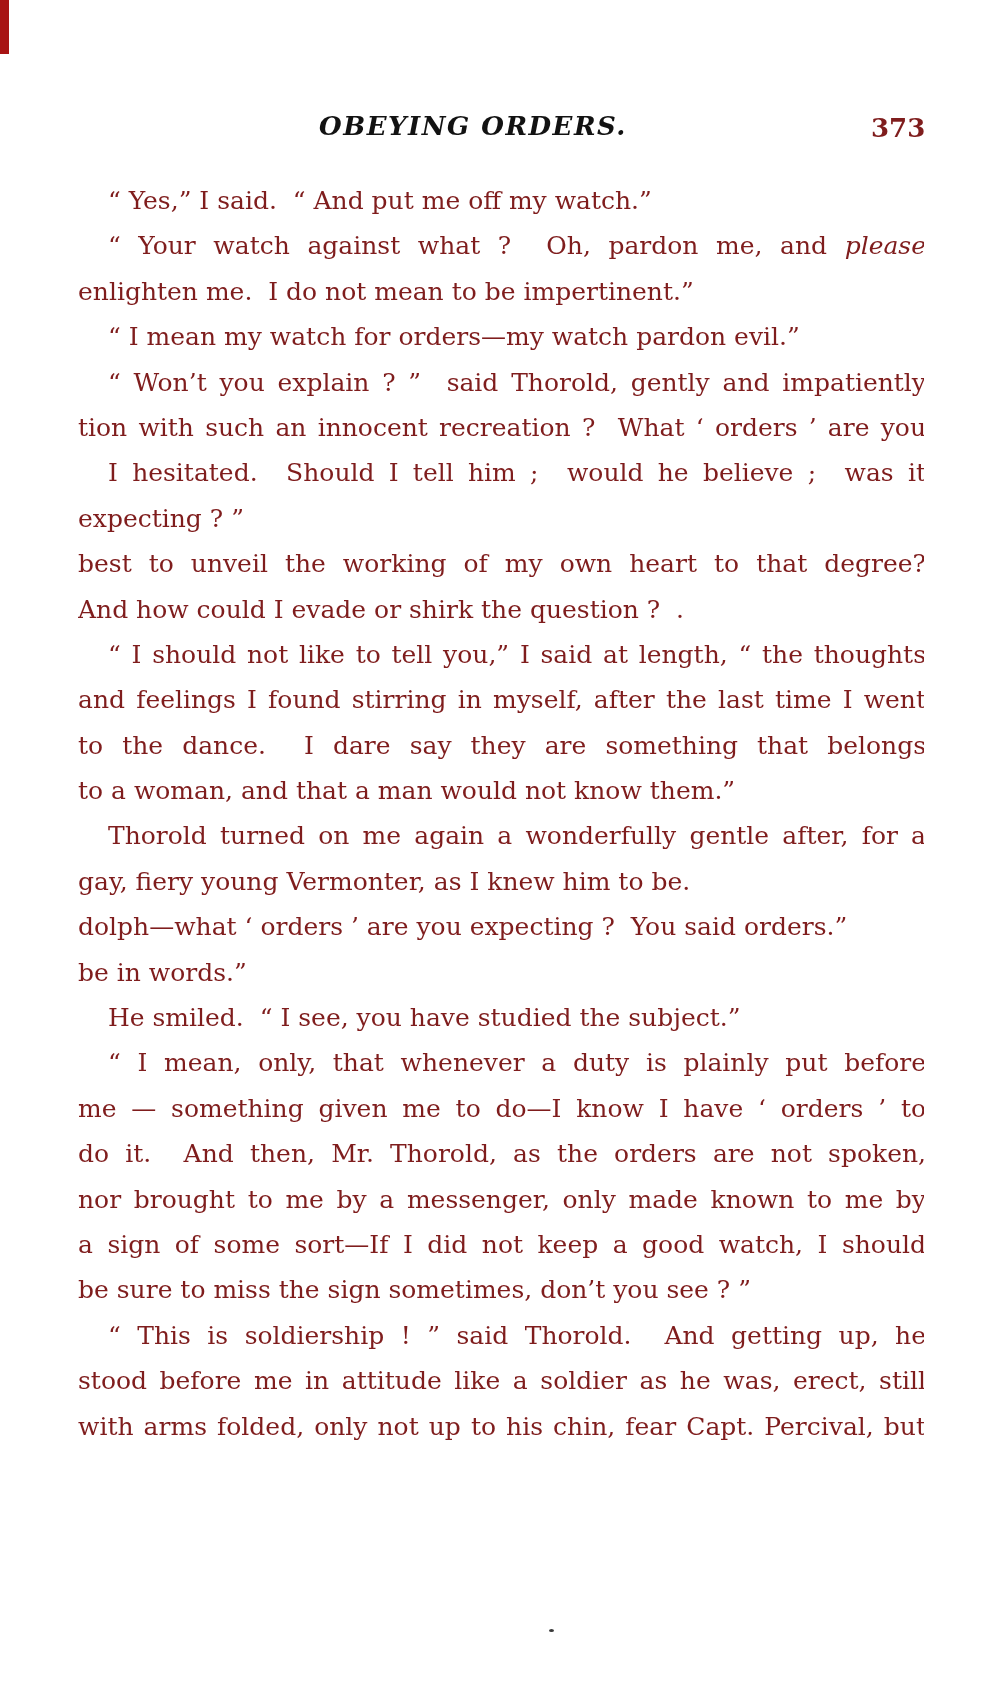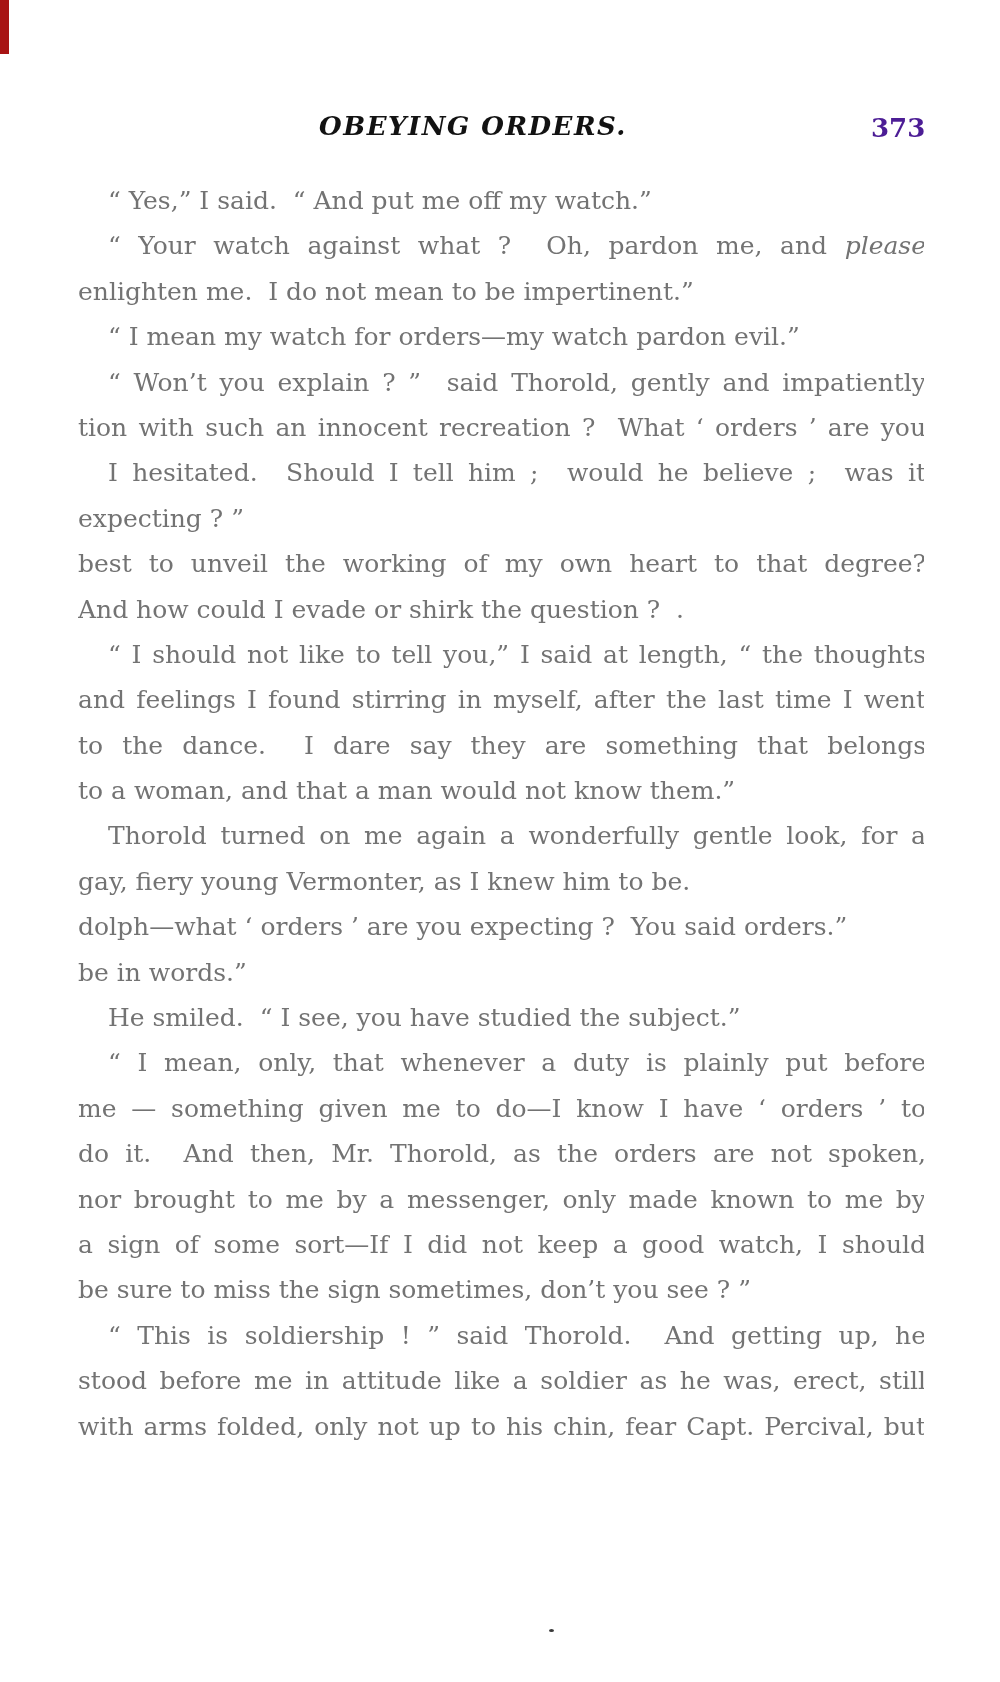--- a/index.html
+++ b/index.html
@@ -34,29 +34,29 @@
     letter-spacing: 1.5px;
     color: #121212;
     white-space: nowrap;
   }
   .page-number {
     position: absolute;
     top: 113px;
     left: 871px;
     font-weight: bold;
     font-size: 26px;
-    color: #4c1d95;
+    color: #7f1d1d;
   }
   .text-block {
     position: absolute;
     left: 78px;
     top: 178px;
     width: 848px;
     font-size: 25px;
-    color: #737373;
+    color: #7f1d1d;
   }
   .line {
     height: 45.4px;
     line-height: 45.4px;
     overflow: hidden;
     white-space: normal;
   }
   .indent { text-indent: 30px; }
   .just {
     text-align: justify;
@@ -93,21 +93,21 @@
       <div class="line indent just">“ Won’t you explain ? ”&nbsp; said Thorold, gently and impatiently</div>
       <div class="line just">tion with such an innocent recreation ?&nbsp; What ‘ orders ’ are you</div>
       <div class="line indent just">I hesitated.&nbsp; Should I tell him ;&nbsp; would he believe ;&nbsp; was it</div>
       <div class="line">expecting ? ”</div>
       <div class="line just">best to unveil the working of my own heart to that degree?</div>
       <div class="line">And how could I evade or shirk the question ?&nbsp; .</div>
       <div class="line indent just">“ I should not like to tell you,” I said at length, “ the thoughts</div>
       <div class="line just">and feelings I found stirring in myself, after the last time I went</div>
       <div class="line just">to the dance.&nbsp; I dare say they are something that belongs especially</div>
       <div class="line">to a woman, and that a man would not know them.”</div>
-      <div class="line indent just">Thorold turned on me again a wonderfully gentle look, for a</div>
+      <div class="line indent just">Thorold turned on me again a wonderfully gentle after, for a</div>
       <div class="line">gay, fiery young Vermonter, as I knew him to be.</div>
       <div class="line">dolph—what ‘ orders ’ are you expecting ?&nbsp; You said orders.”</div>
       <div class="line">be in words.”</div>
       <div class="line indent">He smiled.&nbsp; “ I see, you have studied the subject.”</div>
       <div class="line indent just">“ I mean, only, that whenever a duty is plainly put before</div>
       <div class="line just">me — something given me to do—I know I have ‘ orders ’ to</div>
       <div class="line just">do it.&nbsp; And then, Mr. Thorold, as the orders are not spoken,</div>
       <div class="line just">nor brought to me by a messenger, only made known to me by</div>
       <div class="line just">a sign of some sort—If I did not keep a good watch, I should</div>
       <div class="line">be sure to miss the sign sometimes, don’t you see ? ”</div>

